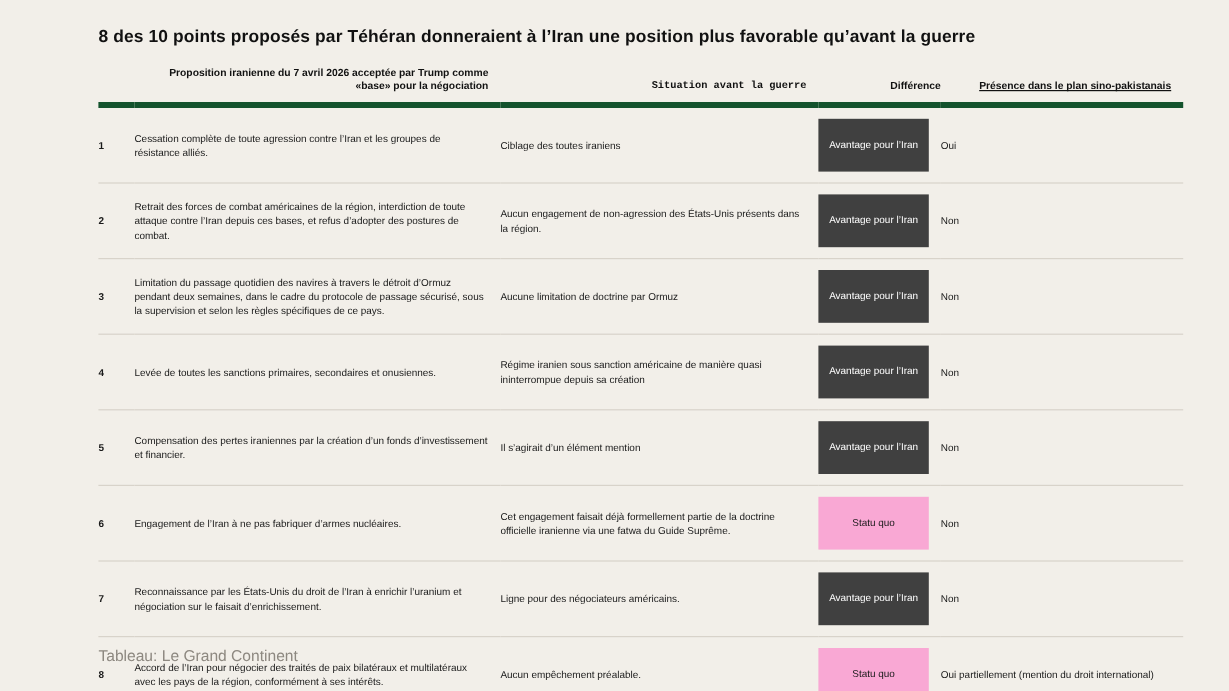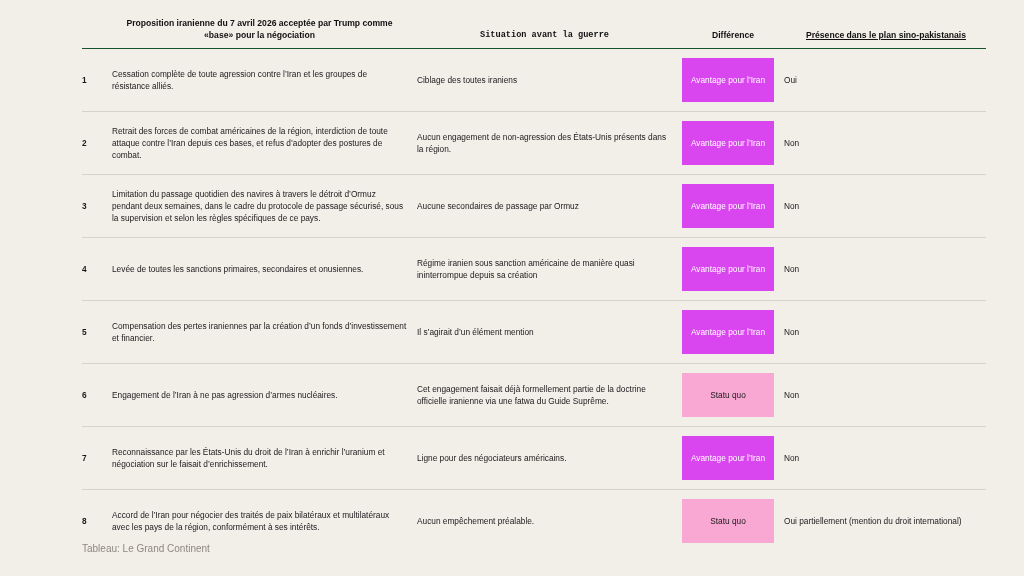--- a/index.html
+++ b/index.html
@@ -28,28 +28,28 @@
     color: #111111;
     margin: 4px 0 14px 0;
     letter-spacing: 0.1px;
   }
   table.grid {
     width: 858px;
     border-collapse: collapse;
     table-layout: fixed;
   }
   table.grid th {
-    text-align: center;
+    text-align: right;
     vertical-align: bottom;
     font-size: 8.6px;
     font-weight: bold;
     line-height: 1.35;
     padding: 0 10px 7px 0;
     color: #111111;
-    border-bottom: 1px solid #14532d;
+    border-bottom: 5px solid #14532d;
   }
   table.grid th.num-col {
     width: 26px;
     padding-right: 4px;
   }
   table.grid th.c1 { width: 295px; }
   table.grid th.c2 { width: 255px; font-family: Liberation Mono, monospace; }
   table.grid th.c3 { width: 102px; padding-right: 0; }
   table.grid th.c4 { width: 180px; padding-left: 12px; text-decoration: underline; }
 
@@ -80,43 +80,44 @@
     display: flex;
     align-items: center;
     justify-content: center;
     text-align: center;
     font-size: 8.3px;
     line-height: 1.35;
     padding: 0 6px;
     box-sizing: border-box;
   }
   .diff-adv {
-    background: #d946ef;
+    background: #404040;
     color: #ffffff;
   }
   .diff-statu {
     background: #f9a8d4;
     color: #1a1a1a;
   }
   td.plan {
     padding-left: 12px;
     padding-right: 4px;
   }
   .credit {
     position: absolute;
     left: 82px;
     bottom: 22px;
-    font-size: 10px;
+    font-size: 13px;
     color: #8d8880;
   }
 </style>
 </head>
 <body>
 
 <div class="page">
+  <h1 class="title">8 des 10 points proposés par Téhéran donneraient à l’Iran une position plus favorable qu’avant la guerre</h1>
 
   <table class="grid">
     <thead>
       <tr>
         <th class="num-col"></th>
         <th class="c1">Proposition iranienne du 7 avril 2026 acceptée par Trump comme «base» pour la négociation</th>
         <th class="c2">Situation avant la guerre</th>
         <th class="c3">Différence</th>
         <th class="c4">Présence dans le plan sino-pakistanais</th>
       </tr>
@@ -136,21 +137,21 @@
           <td class="prop">Retrait des forces de combat américaines de la région, interdiction de toute attaque contre l’Iran depuis ces bases, et refus d’adopter des postures de combat.</td>
           <td class="before">Aucun engagement de non-agression des États-Unis présents dans la région.</td>
           <td class="diff">
             <div class="diff-box diff-adv">Avantage pour l’Iran</div>
           </td>
           <td class="plan">Non</td>
         </tr>
         <tr>
           <td class="num">3</td>
           <td class="prop">Limitation du passage quotidien des navires à travers le détroit d’Ormuz pendant deux semaines, dans le cadre du protocole de passage sécurisé, sous la supervision et selon les règles spécifiques de ce pays.</td>
-          <td class="before">Aucune secondaires de passage par Ormuz</td>
+          <td class="before">Aucune limitation de doctrine par Ormuz</td>
           <td class="diff">
             <div class="diff-box diff-adv">Avantage pour l’Iran</div>
           </td>
           <td class="plan">Non</td>
         </tr>
         <tr>
           <td class="num">4</td>
           <td class="prop">Levée de toutes les sanctions primaires, secondaires et onusiennes.</td>
           <td class="before">Régime iranien sous sanction américaine de manière quasi ininterrompue depuis sa création</td>
           <td class="diff">
@@ -162,21 +163,21 @@
           <td class="num">5</td>
           <td class="prop">Compensation des pertes iraniennes par la création d’un fonds d’investissement et financier.</td>
           <td class="before">Il s’agirait d’un élément mention</td>
           <td class="diff">
             <div class="diff-box diff-adv">Avantage pour l’Iran</div>
           </td>
           <td class="plan">Non</td>
         </tr>
         <tr>
           <td class="num">6</td>
-          <td class="prop">Engagement de l’Iran à ne pas agression d’armes nucléaires.</td>
+          <td class="prop">Engagement de l’Iran à ne pas fabriquer d’armes nucléaires.</td>
           <td class="before">Cet engagement faisait déjà formellement partie de la doctrine officielle iranienne via une fatwa du Guide Suprême.</td>
           <td class="diff">
             <div class="diff-box diff-statu">Statu quo</div>
           </td>
           <td class="plan">Non</td>
         </tr>
         <tr>
           <td class="num">7</td>
           <td class="prop">Reconnaissance par les États-Unis du droit de l’Iran à enrichir l’uranium et négociation sur le faisait d’enrichissement.</td>
           <td class="before">Ligne pour des négociateurs américains.</td>

